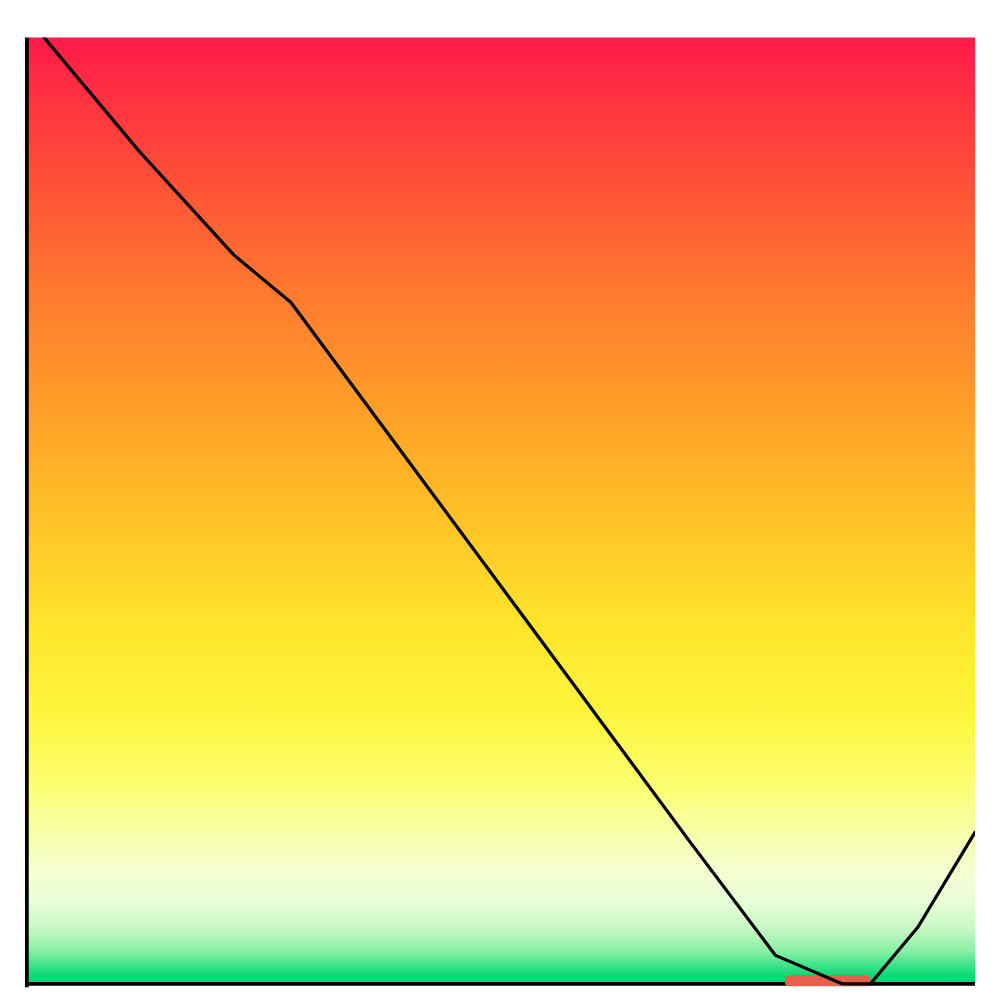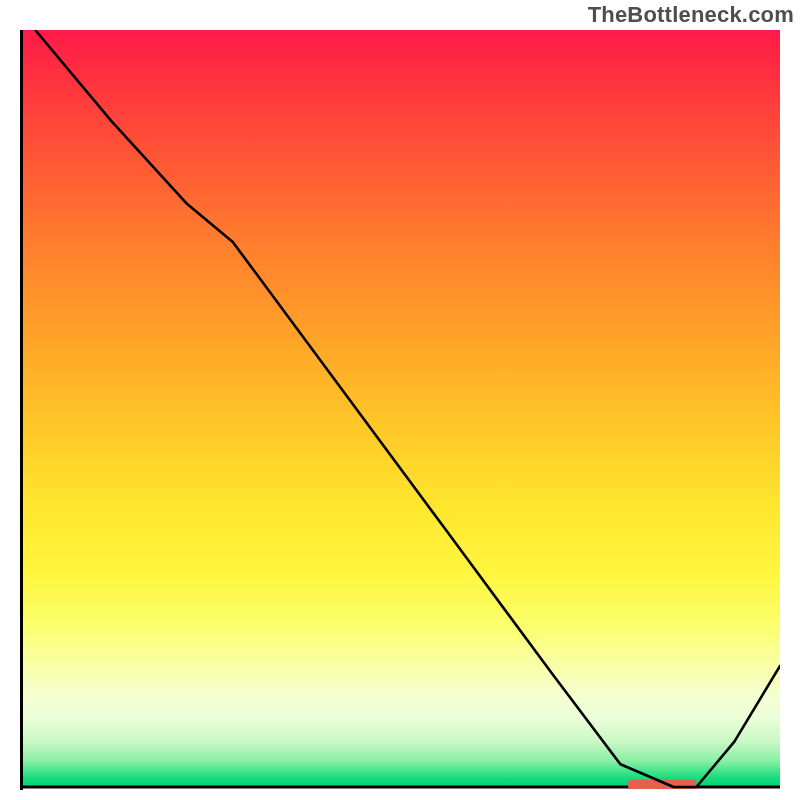--- a/index.html
+++ b/index.html
@@ -78,21 +78,20 @@
     stroke-width: 3;
   }
   .marker {
     fill: #e6604e;
   }
 </style>
 </head>
 <body>
 <div class="wrap">
 
-  <div class="watermark">TheBottleneck.com</div>
 
   <div class="plot-outer">
     <div class="gradient"></div>
 
     <svg class="overlay" viewBox="0 0 760 760" preserveAspectRatio="none">
       <line class="axis" x1="0" y1="757" x2="760" y2="757"></line>
       <line class="axis" x1="1.5" y1="0" x2="1.5" y2="760"></line>
 
       <rect class="marker" x="608.0" y="750.0" width="68.4" height="9" rx="3"></rect>
 

